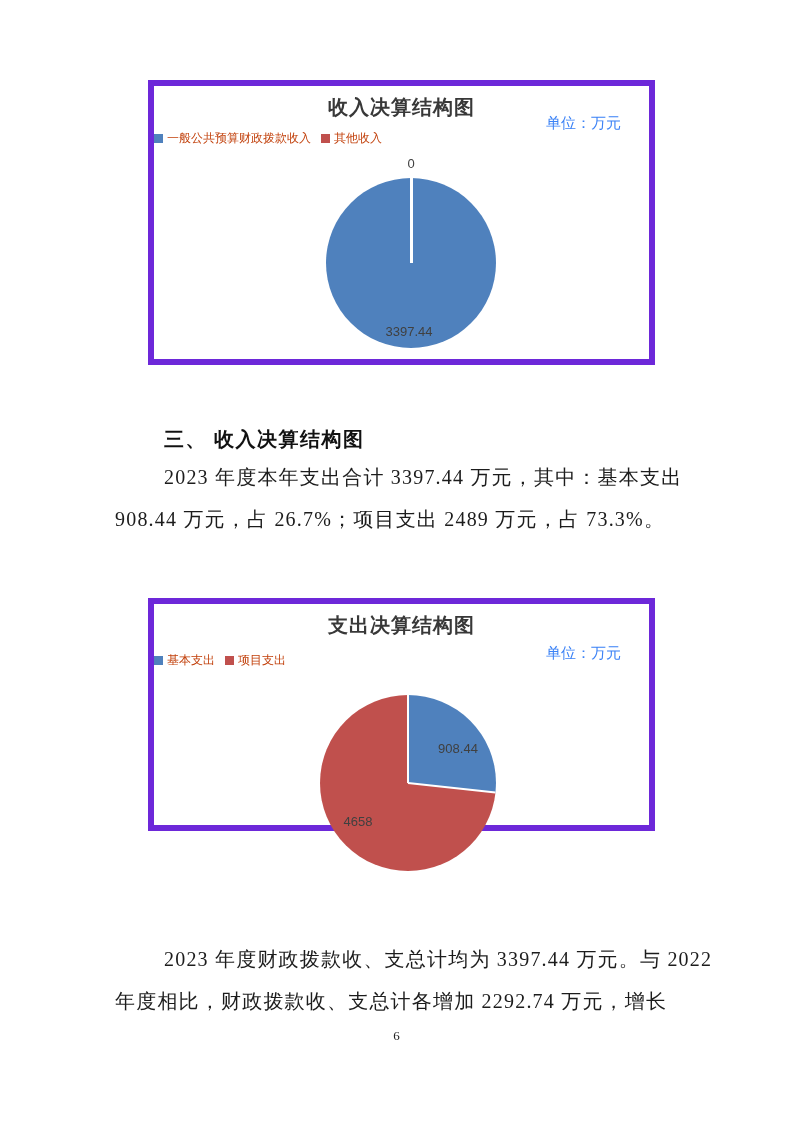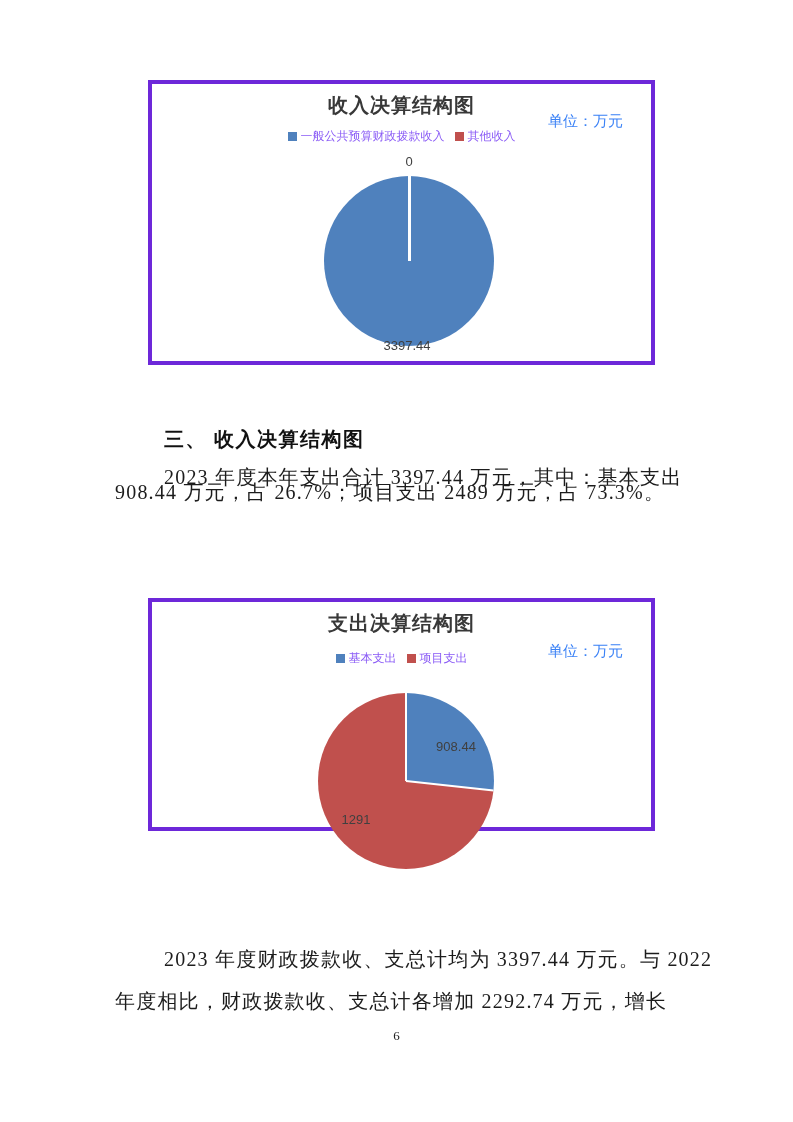--- a/index.html
+++ b/index.html
@@ -13,21 +13,21 @@
     color: #1c1c1c;
     overflow: hidden;
   }
 
   
   .chart-box {
     position: absolute;
     left: 148px;
     width: 507px;
     background: #ffffff;
-    border: 4px solid #6d28d9;
+    border: 6px solid #6d28d9;
   }
   .chart-box.first  { top: 80px;  height: 285px; }
   .chart-box.second { top: 598px; height: 233px; }
 
   .chart-title {
     position: absolute;
     top: 8px; left: 0; right: 0;
     text-align: center;
     font-family: "Liberation Sans", "DejaVu Sans", sans-serif;
     font-weight: bold;
@@ -42,26 +42,25 @@
     font-size: 15px;
     color: #3b82f6;
   }
   .chart-box.first  .unit-label { top: 28px; }
   .chart-box.second .unit-label { top: 40px; }
 
   .legend {
     position: absolute;
     left: 0; right: 0;
     display: flex;
-    justify-content: center;
     align-items: center;
     gap: 10px;
     font-family: "Liberation Sans", "DejaVu Sans", sans-serif;
     font-size: 12px;
-    color: #8b5cf6;
+    color: #c2410c;
   }
   .chart-box.first  .legend { top: 44px; }
   .chart-box.second .legend { top: 48px; font-family: Liberation Mono, monospace; }
   .legend-item { display: flex; align-items: center; gap: 4px; }
   .legend-swatch { width: 9px; height: 9px; display: inline-block; }
 
   .pie {
     position: absolute;
     border-radius: 50%;
   }
@@ -86,21 +85,21 @@
 
   .pie-label {
     position: absolute;
     font-family: "Liberation Sans", "DejaVu Sans", sans-serif;
     font-size: 13px;
     color: #404040;
     transform: translateX(-50%);
     white-space: nowrap;
   }
   .lbl-zero    { left: 257px; top: 70px;  }
-  .lbl-income  { left: 255px; top: 238px; margin-top: 16px; }
+  .lbl-income  { left: 255px; top: 238px; }
   .lbl-basic   { left: 304px; top: 137px; }
   .lbl-project { left: 204px; top: 210px; }
 
   
   .doc-heading {
     position: absolute;
     left: 164px;
     font-family: "Liberation Sans", "DejaVu Sans", sans-serif;
     font-weight: bold;
     font-size: 20px;
@@ -114,21 +113,21 @@
   .doc-line {
     position: absolute;
     font-size: 20px;
     color: #1c1c1c;
     letter-spacing: 1.2px;
     white-space: nowrap;
   }
   .indented { left: 164px; }
   .flush    { left: 115px; }
   .p1-l1 { top: 464px; }
-  .p1-l2 { top: 479px; }
+  .p1-l2 { top: 506px; }
   .p1-l3 { top: 547px; }
   .p2-l1 { top: 946px; }
   .p2-l2 { top: 988px; }
 
   .page-number {
     position: absolute;
     left: 0; right: 0;
     top: 1028px;
     text-align: center;
     font-size: 13px;
@@ -175,21 +174,21 @@
       <span class="legend-item">
         <span class="legend-swatch" style="background:#C0504D;"></span>
         <span>项目支出</span>
       </span>
     </div>
     <div class="pie pie-expense" style="background: conic-gradient(rgb(79, 129, 189) 0deg, rgb(79, 129, 189) 96.2602deg, rgb(192, 80, 77) 96.2602deg, rgb(192, 80, 77) 360deg);">
       <div class="pie-divider thin"></div>
       <div class="pie-divider thin" style="transform: rotate(96.2602deg);"></div>
     </div>
     <span class="pie-label lbl-basic">908.44</span>
-    <span class="pie-label lbl-project">1291</span>
+    <span class="pie-label lbl-project">4658</span>
   </section>
 
   <p class="doc-line indented p2-l1">2023 年度财政拨款收、支总计均为 3397.44 万元。与 2022</p>
   <p class="doc-line flush p2-l2">年度相比，财政拨款收、支总计各增加 2292.74 万元，增长</p>
 
   <div class="page-number">6</div>
 
 </div>
 
 </body></html>

